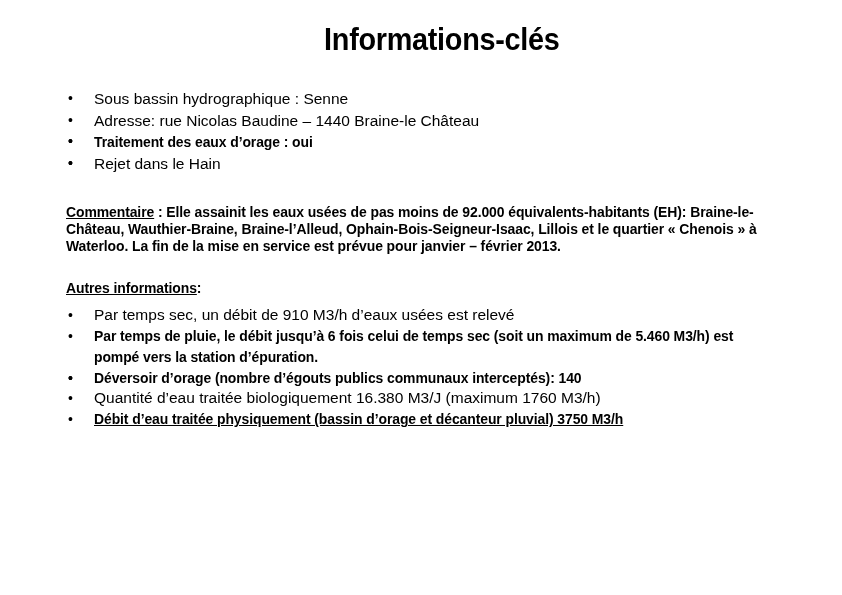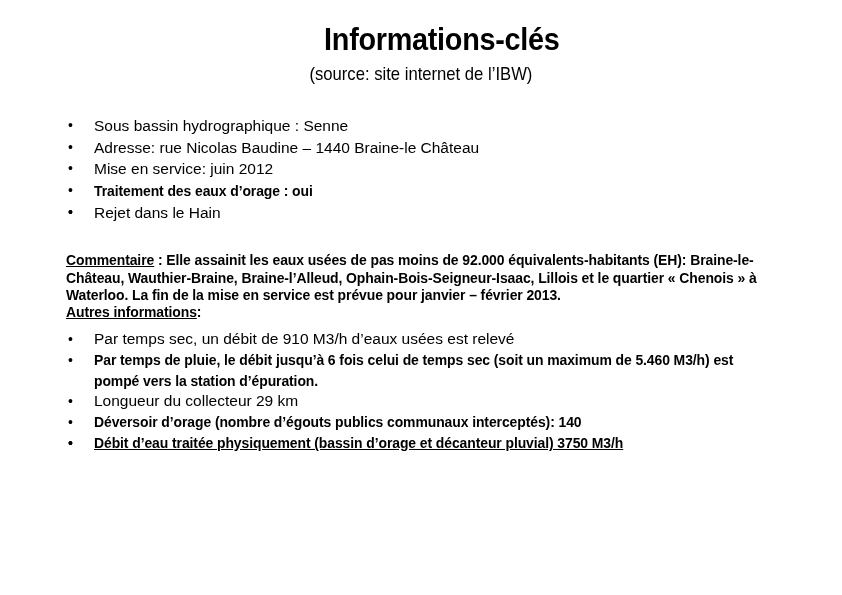--- a/index.html
+++ b/index.html
@@ -94,20 +94,21 @@
     line-height: 17.2px;
     width: 790px;
     transform: scaleX(0.9);
     transform-origin: left top;
     letter-spacing: -0.1px;
   }
   .commentaire .label {
     text-decoration: underline;
   }
   .autres-heading {
+    margin-top: 25px;
     font-size: 15.5px;
     font-weight: bold;
   }
   .squeeze-l {
     display: inline-block;
     transform: scaleX(0.9);
     transform-origin: left top;
     letter-spacing: -0.1px;
   }
   .autres-heading .label {
@@ -116,41 +117,37 @@
 </style>
 </head>
 <body>
 
 <div class="slide">
 
   <div class="title">
     <span class="squeeze-c">Informations-clés</span>
   </div>
 
-  <div class="subtitle">
-    <span class="squeeze-c">(source: site internet de l’IBW)</span>
-  </div>
 
   <div class="content">
 
     <ul class="blist facility-list">
 
         <li>
           <span class="bullet">•</span>
           <span class="item-text">Sous bassin hydrographique : Senne</span>
         </li>
 
         <li>
           <span class="bullet">•</span>
           <span class="item-text">Adresse: rue Nicolas Baudine – 1440 Braine-le Château</span>
         </li>
 
         <li>
           <span class="bullet">•</span>
-          <span class="item-text">Mise en service: juin 2012</span>
         </li>
 
         <li>
           <span class="bullet">•</span>
           <span class="item-text bold">Traitement des eaux d’orage : oui</span>
         </li>
 
         <li>
           <span class="bullet">•</span>
         </li>
@@ -178,30 +175,30 @@
           <span class="item-text">Par temps sec, un débit de 910 M3/h d’eaux usées est relevé</span>
         </li>
 
         <li>
           <span class="bullet">•</span>
           <span class="item-text bold">Par temps de pluie, le débit jusqu’à 6 fois celui de temps sec (soit un maximum de 5.460 M3/h) est pompé vers la station d’épuration.</span>
         </li>
 
         <li>
           <span class="bullet">•</span>
-          <span class="item-text">Longueur du collecteur 29 km</span>
         </li>
 
         <li>
           <span class="bullet">•</span>
           <span class="item-text bold">Déversoir d’orage (nombre d’égouts publics communaux interceptés): 140</span>
         </li>
 
         <li>
           <span class="bullet">•</span>
+          <span class="item-text">Quantité d’eau traitée biologiquement 16.380 M3/J (maximum 1760 M3/h)</span>
         </li>
 
         <li>
           <span class="bullet">•</span>
           <span class="item-text bold underline">Débit d’eau traitée physiquement (bassin d’orage et décanteur pluvial) 3750 M3/h</span>
         </li>
       </ul>
 
   </div>
 </div>

